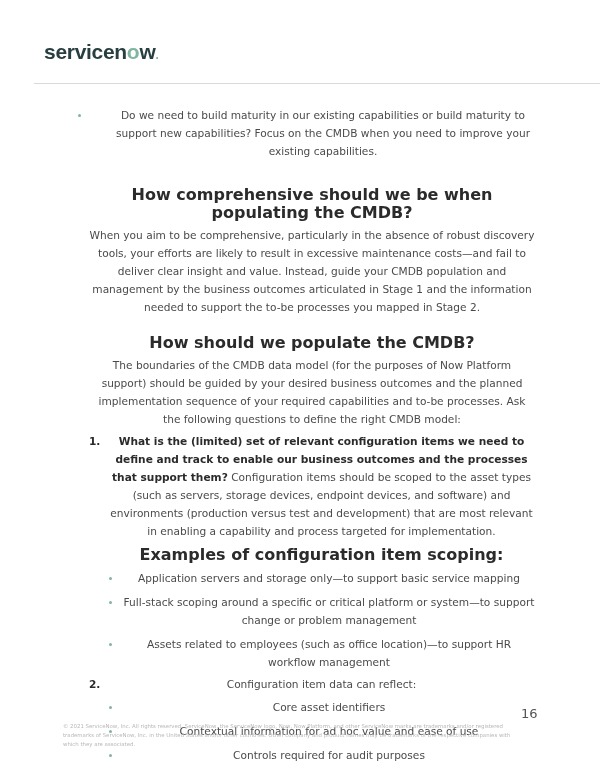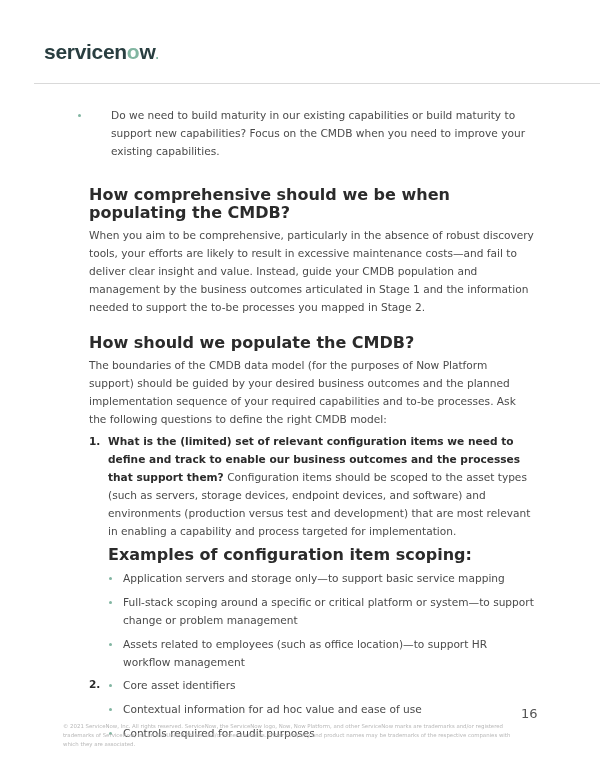--- a/index.html
+++ b/index.html
@@ -4,21 +4,21 @@
 <style>
   html, body { margin: 0; padding: 0; background: #ffffff; }
   body { width: 600px; height: 776px; position: relative; overflow: hidden;
          font-family: "DejaVu Sans", sans-serif; color: #4a4a4a; }
   .logo { position: absolute; left: 44px; top: 40px; font-family: "Liberation Sans", sans-serif;
           font-weight: bold; font-size: 21px; letter-spacing: -0.3px; color: #293e40; }
   .logo .o { color: #62d84e; color: #81b5a1; }
   .logo .dot { color: #81b5a1; font-size: 12px; }
   .rule { position: absolute; left: 34px; top: 83px; width: 566px; height: 1px; background: #d9d9d9; }
   .content { position: absolute; left: 89px; top: 106px; width: 446px; font-size: 10.6px; line-height: 18px; }
-  .content p { margin: 0; }
+  .content p { margin: 0; text-align: center; }
   .bul { position: relative; padding-left: 34px; margin: 0; }
   .bul::before { content: ""; position: absolute; left: 1px; top: 8px; width: 3px; height: 3px;
                  border-radius: 50%; background: #81b5a1; }
   .h { font-weight: bold; color: #2b2b2b; font-size: 16px; }
   .num { position: relative; padding-left: 19px; }
   .num .n { position: absolute; left: 0; top: 0; font-weight: bold; color: #2b2b2b; }
   .num b { color: #2b2b2b; }
   .sub { padding-left: 19px; }
   .sub .bul { padding-left: 15px; }
   .footer { position: absolute; left: 63px; top: 722px; width: 460px; font-size: 5.4px; line-height: 9px; color: #b8b8b8; }
@@ -45,20 +45,21 @@
     <p class="h" style="margin-top:6px;">Examples of configuration item scoping:</p>
   </div>
   <div class="sub">
     <p class="bul" style="margin-top:5px;">Application servers and storage only—to support basic service mapping</p>
     <p class="bul" style="margin-top:6px;">Full-stack scoping around a specific or critical platform or system—to support change or problem management</p>
     <p class="bul" style="margin-top:6px;">Assets related to employees (such as office location)—to support HR workflow management</p>
   </div>
 
   <div class="num" style="margin-top:4px;">
     <span class="n">2.</span>
+    <p>Configuration item data can reflect:</p>
   </div>
   <div class="sub">
     <p class="bul" style="margin-top:5px;">Core asset identifiers</p>
     <p class="bul" style="margin-top:6px;">Contextual information for ad hoc value and ease of use</p>
     <p class="bul" style="margin-top:6px;">Controls required for audit purposes</p>
 
   </div>
 </div>
 
 <div class="pageno">16</div>

